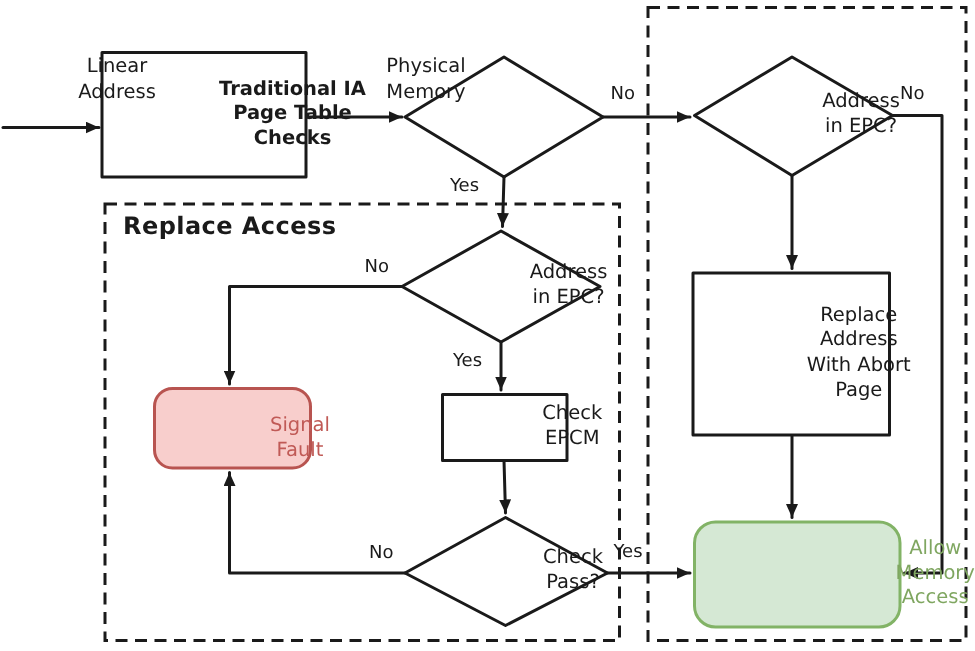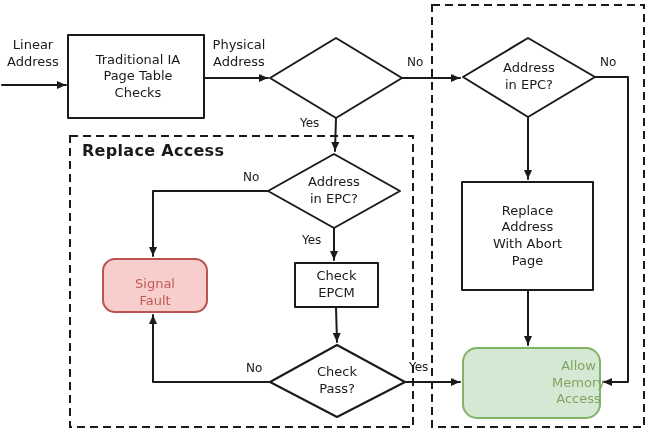--- a/index.html
+++ b/index.html
@@ -18,20 +18,21 @@
   .region { fill:none; stroke:var(--stroke); stroke-width:2; stroke-dasharray:8 5; }
   .fault  { fill:var(--fault-fill); stroke:var(--fault-border); stroke-width:2; }
   .allow  { fill:var(--allow-fill); stroke:var(--allow-border); stroke-width:2; }
 
   .txt {
     position:absolute;
     display:flex; align-items:center; justify-content:center;
     text-align:center; white-space:pre-line;
     font-size:13px; line-height:1.28; font-weight:500;
     pointer-events:none;
+    margin-left:45px;
   }
   .region-title {
     position:absolute;
     font-size:16px; font-weight:600; letter-spacing:0.3px;
     white-space:nowrap;
   }
   .edge-label {
     position:absolute;
     font-size:12px; font-weight:400;
     white-space:nowrap;
@@ -78,23 +79,23 @@
 
     <rect class="fault" x="103" y="259" width="104" height="53" rx="12"></rect>
     <rect class="allow" x="463" y="348" width="137" height="70" rx="14"></rect>
   </svg>
 
   <div class="region-title" style="left:82px; top:141px;">Replace Access</div>
 
   <div class="txt" style="left:2px; top:36px; width:62px; height:36px;">Linear
 Address</div>
   <div class="txt" style="left:204px; top:36px; width:70px; height:36px;">Physical
-Address</div>
+Memory</div>
 
-  <div class="txt" style="left:56px; top:35px; width:164px; height:83px;">Traditional IA
+  <div class="txt" style="left:68px; top:35px; width:164px; height:83px;font-weight:bold;">Traditional IA
 Page Table
 Checks</div>
   <div class="txt" style="left:469px; top:39px; width:120px; height:76px;">Address
 in EPC?</div>
   <div class="txt" style="left:274px; top:154px; width:120px; height:74px;">Address
 in EPC?</div>
   <div class="txt" style="left:295px; top:263px; width:83px; height:44px;">Check
 EPCM</div>
   <div class="txt" style="left:277px; top:345px; width:120px; height:72px;">Check
 Pass?</div>

